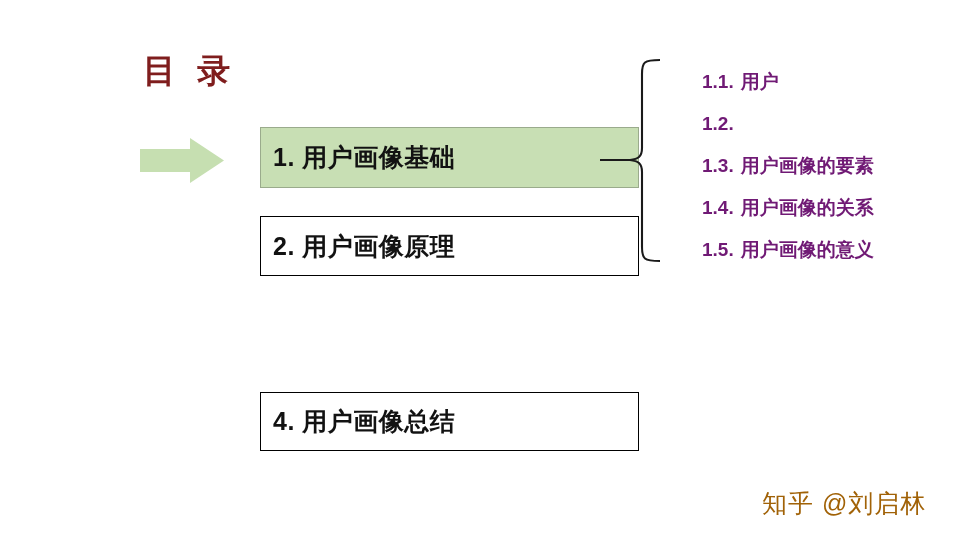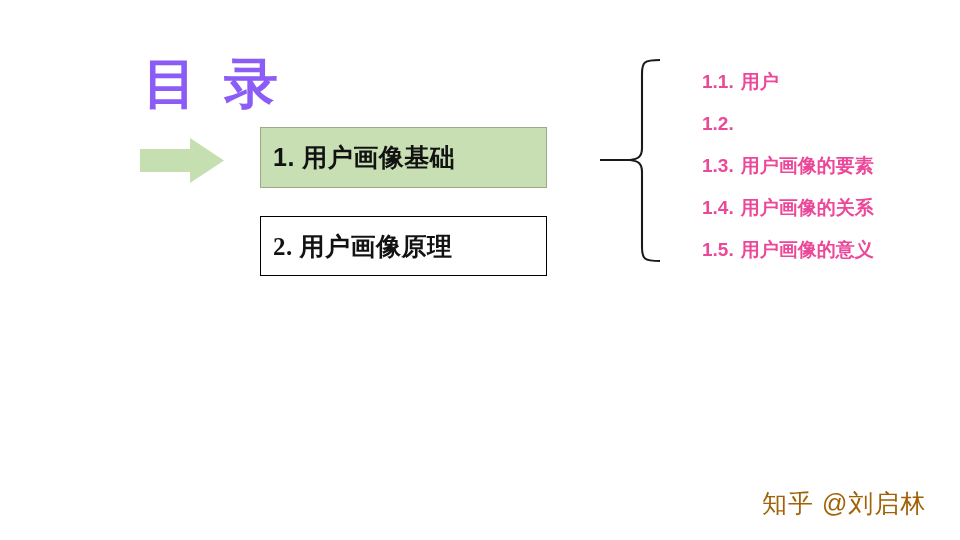--- a/index.html
+++ b/index.html
@@ -17,63 +17,63 @@
     height: 540px;
     background: #ffffff;
     overflow: hidden;
   }
 
   
   #slide-title {
     position: absolute;
     left: 143px;
     top: 52px;
-    font-size: 54px;
+    font-size: 33px;
     font-weight: bold;
     letter-spacing: 6px;
-    color: #8b5cf6;
+    color: #7f1d1d;
     line-height: 1.15;
     white-space: nowrap;
   }
 
   
   #pointer-arrow {
     position: absolute;
     left: 140px;
     top: 138px;
     width: 84px;
     height: 45px;
   }
 
   
   .chapter-box {
     position: absolute;
     left: 260px;
-    width: 287px;
+    width: 379px;
     box-sizing: border-box;
     display: flex;
     align-items: center;
     padding-left: 12px;
     background: #ffffff;
     border: 1.6px solid #000000;
   }
   .chapter-box.highlight {
     background: #c8dfb4;
     border: 1.4px solid #9aab8c;
   }
   .chapter-label {
     font-size: 25px;
     font-weight: bold;
     color: #121212;
     letter-spacing: 0.5px;
     white-space: nowrap;
     line-height: 1;
   }
   #chapter-0 { top: 127px; height: 61px; }
-  #chapter-1 { top: 216px; height: 60px; font-family: Liberation Serif, serif; }
+  #chapter-1 { top: 216px; height: 60px; }
   #chapter-2 { top: 304px; height: 59px; }
   #chapter-3 { top: 392px; height: 59px; }
 
   
   #brace-connector {
     position: absolute;
     left: 600px;
     top: 58px;
     width: 60px;
     height: 205px;
@@ -82,21 +82,21 @@
   
   #subitem-list {
     position: absolute;
     left: 702px;
     top: 60px;
     width: 250px;
   }
   .subitem {
     font-size: 19px;
     font-weight: bold;
-    color: #ec4899;
+    color: #701a75;
     line-height: 1;
     height: 42px;
     display: flex;
     align-items: center;
     white-space: nowrap;
   }
   .subitem-num {
     margin-right: 7px;
   }
 
@@ -127,20 +127,23 @@
 
   <div class="chapter-box highlight" id="chapter-0">
     <span class="chapter-label">1. 用户画像基础</span>
   </div>
 
   <div class="chapter-box" id="chapter-1">
     <span class="chapter-label">2. 用户画像原理</span>
   </div>
 
 
+  <div class="chapter-box" id="chapter-3">
+    <span class="chapter-label">4. 用户画像总结</span>
+  </div>
 
   <div id="brace-connector">
     <svg width="60" height="205" viewBox="0 0 60 205" xmlns="http://www.w3.org/2000/svg" aria-hidden="true">
       <path d="M60,2 C44,2 42,4 42,16 L42,90 C42,99 38,101 30,102 C38,103 42,105 42,114 L42,189 C42,201 44,203 60,203" fill="none" stroke="#1a1a1a" stroke-width="2.1" stroke-linecap="round"></path>
       <line x1="30" y1="102" x2="0" y2="102" stroke="#1a1a1a" stroke-width="2.1" stroke-linecap="round"></line>
     </svg>
   </div>
 
   <div id="subitem-list">
     <div class="subitem">

